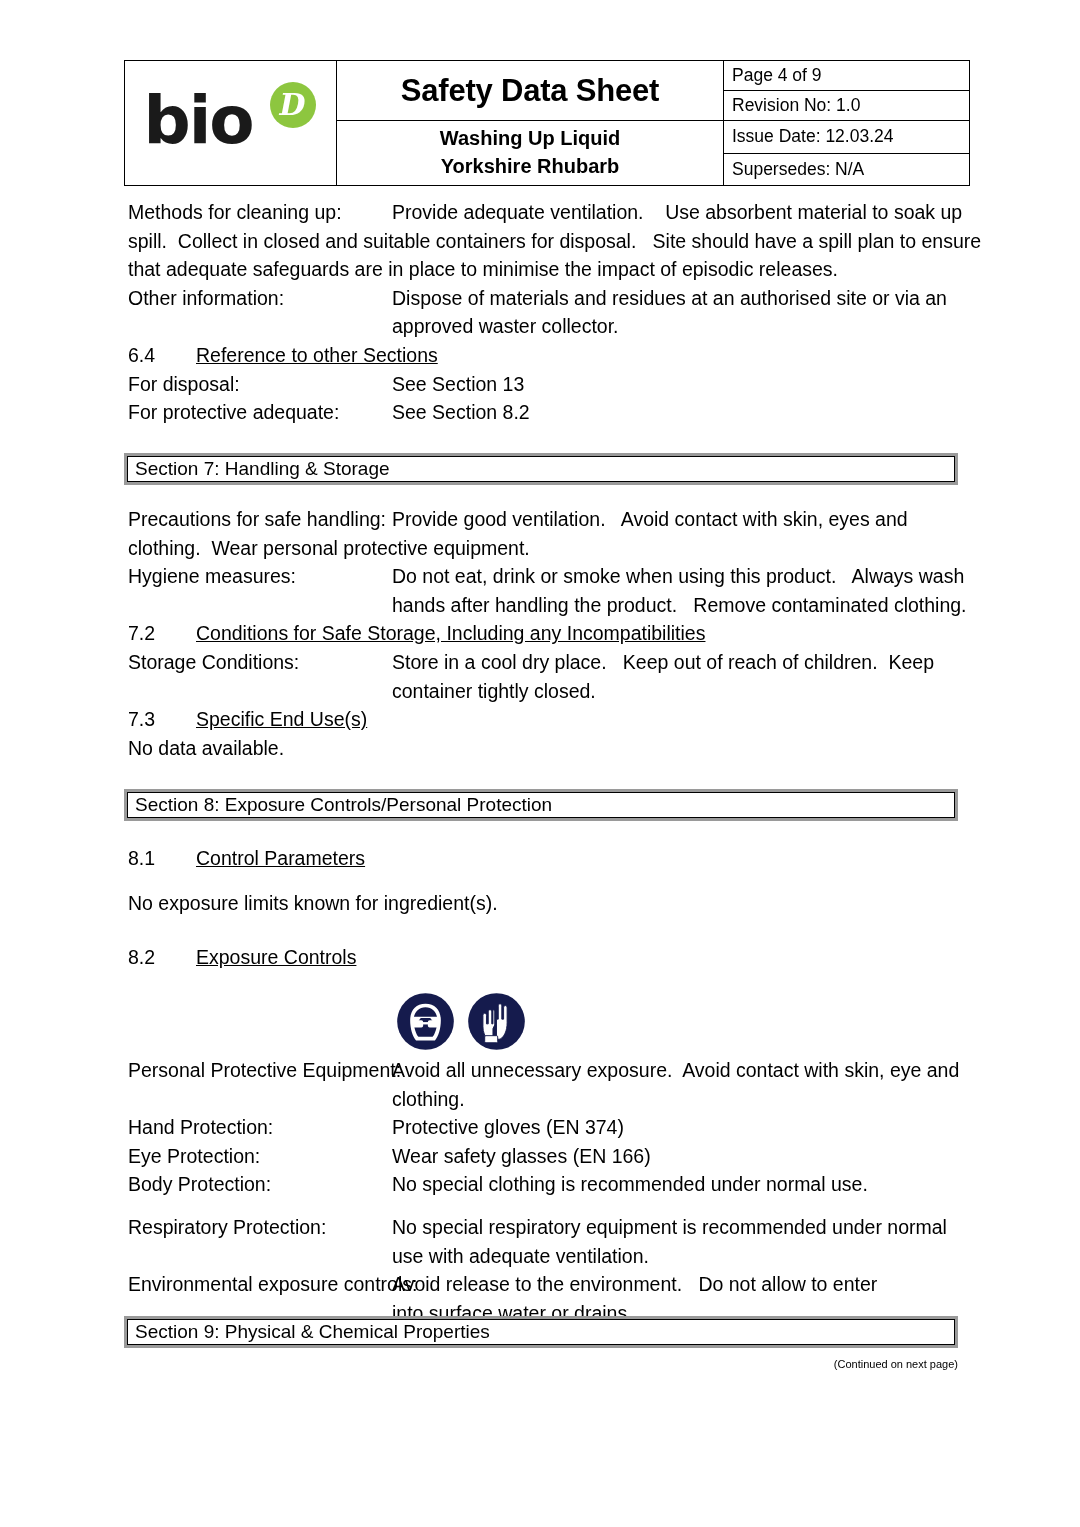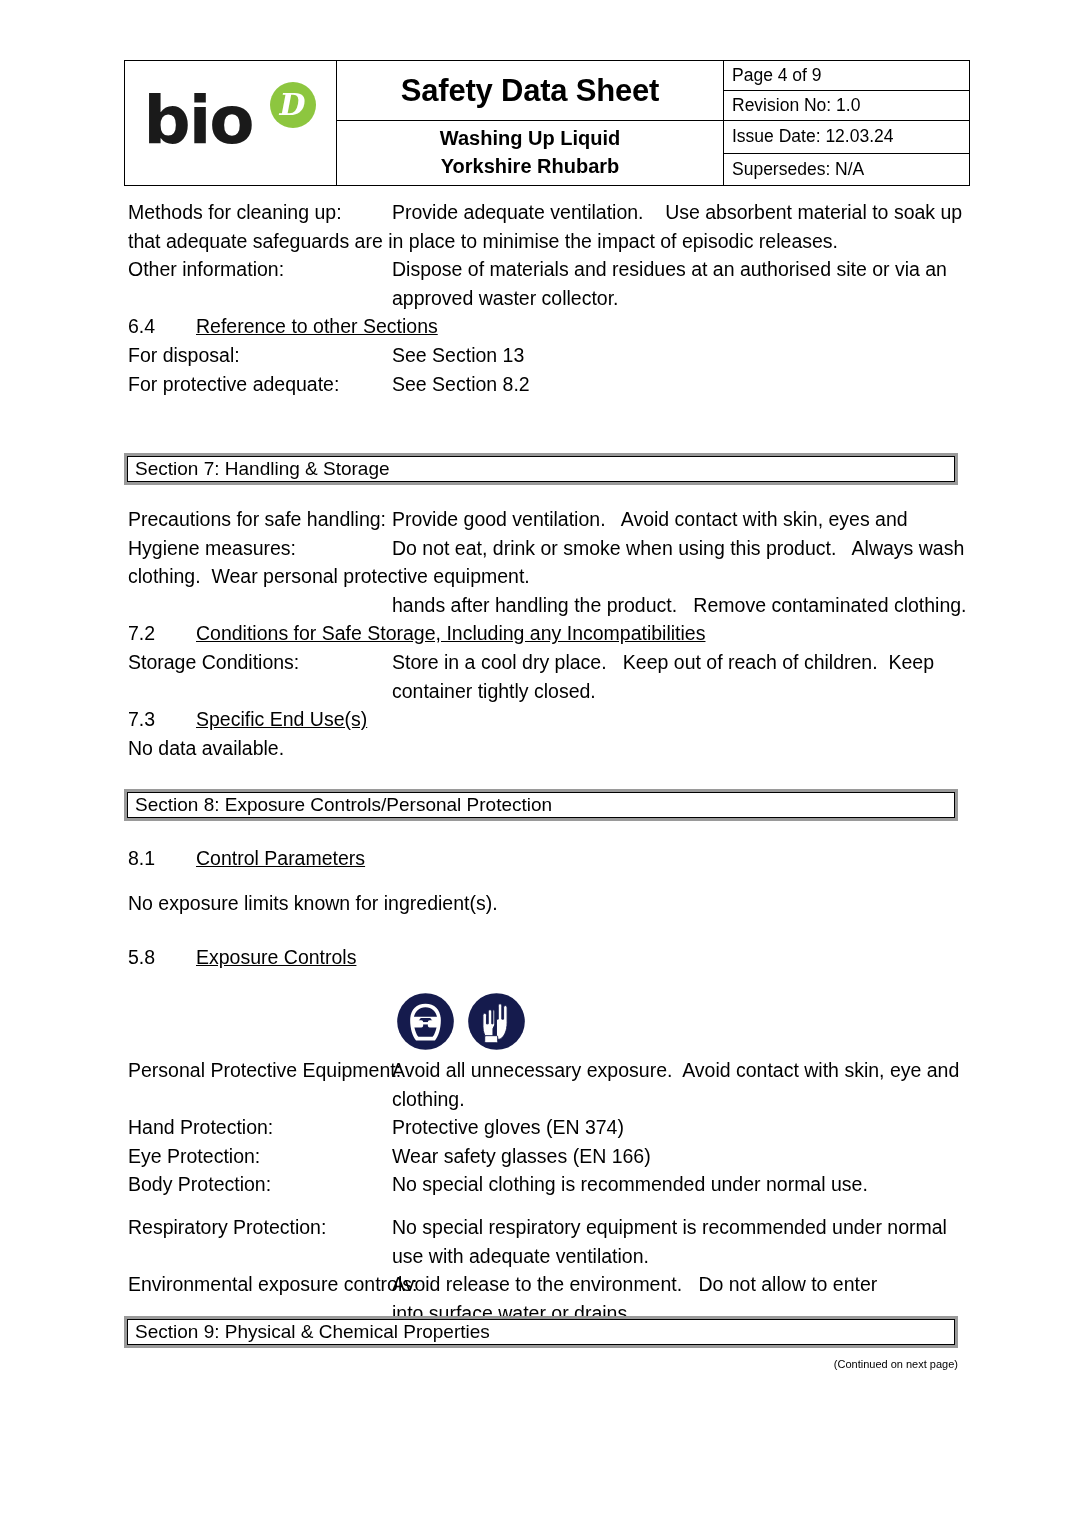--- a/index.html
+++ b/index.html
@@ -218,54 +218,55 @@
       <td class="hdr-meta-cell">Issue Date: 12.03.24</td>
     </tr>
     <tr>
       <td class="hdr-meta-cell">Supersedes: N/A</td>
     </tr>
   </tbody>
     </table>
 
   <div class="body-area" style="top:198px;">
     <div class="ln"><span class="lbl val-indent">Methods for cleaning up:</span><span>Provide adequate ventilation.    Use absorbent material to soak up</span></div>
+    <div class="ln">spill.  Collect in closed and suitable containers for disposal.   Site should have a spill plan to ensure</div>
     <div class="ln">that adequate safeguards are in place to minimise the impact of episodic releases.</div>
     <div class="ln"><span class="lbl val-indent">Other information:</span><span>Dispose of materials and residues at an authorised site or via an</span></div>
     <div class="ln"><span class="val-indent"></span><span>approved waster collector.</span></div>
     <div class="subhead"><span class="num">6.4</span><span class="ttl">Reference to other Sections</span></div>
     <div class="ln"><span class="lbl val-indent">For disposal:</span><span>See Section 13</span></div>
     <div class="ln"><span class="lbl val-indent">For protective adequate:</span><span>See Section 8.2</span></div>
   </div>
 
   <div class="sec-bar" style="top:453px;">
     <div class="sec-bar-inner">Section 7: Handling &amp; Storage</div>
   </div>
 
   <div class="body-area" style="top:505px;">
     <div class="ln"><span class="lbl val-indent">Precautions for safe handling:</span><span>Provide good ventilation.   Avoid contact with skin, eyes and</span></div>
+    <div class="ln">clothing.  Wear personal protective equipment.</div>
     <div class="ln"><span class="lbl val-indent">Hygiene measures:</span><span>Do not eat, drink or smoke when using this product.   Always wash</span></div>
-    <div class="ln">clothing.  Wear personal protective equipment.</div>
     <div class="ln"><span class="val-indent"></span><span>hands after handling the product.   Remove contaminated clothing.</span></div>
     <div class="subhead"><span class="num">7.2</span><span class="ttl">Conditions for Safe Storage, Including any Incompatibilities</span></div>
     <div class="ln"><span class="lbl val-indent">Storage Conditions:</span><span>Store in a cool dry place.   Keep out of reach of children.  Keep</span></div>
     <div class="ln"><span class="val-indent"></span><span>container tightly closed.</span></div>
     <div class="subhead"><span class="num">7.3</span><span class="ttl">Specific End Use(s)</span></div>
     <div class="ln">No data available.</div>
   </div>
 
   <div class="sec-bar" style="top:789px;">
     <div class="sec-bar-inner">Section 8: Exposure Controls/Personal Protection</div>
   </div>
 
   <div class="body-area" style="top:844px;">
     <div class="subhead"><span class="num">8.1</span><span class="ttl">Control Parameters</span></div>
     <div style="height:16px"></div>
     <div class="ln">No exposure limits known for ingredient(s).</div>
     <div style="height:26px"></div>
-    <div class="subhead"><span class="num">5.8</span><span class="ttl">Exposure Controls</span></div>
+    <div class="subhead"><span class="num">8.2</span><span class="ttl">Exposure Controls</span></div>
   </div>
 
   <div class="ppe-row">
     <svg class="ppe-icon" viewBox="0 0 100 100">
       <circle cx="50" cy="50" r="48" fill="#151b4d"></circle>
       <g fill="#ffffff">
         <path d="M50 20 C33 20 24 32 24 48 C24 62 28 76 34 82 L66 82 C72 76 76 62 76 48 C76 32 67 20 50 20 Z
                  M50 26 C62 26 70 35 70 48 C70 60 66 72 62 76 L38 76 C34 72 30 60 30 48 C30 35 38 26 50 26 Z"></path>
         <path d="M34 42 L66 42 C70 42 72 43 73 45 L73 48 C73 50 71 51 69 51 L66 51 C64 51 62 50 61 48 L58 44 L42 44 L39 48 C38 50 36 51 34 51 L31 51 C29 51 27 50 27 48 L27 45 C28 43 30 42 34 42 Z"></path>
         <rect x="28" y="48" width="18" height="12" rx="3"></rect>

